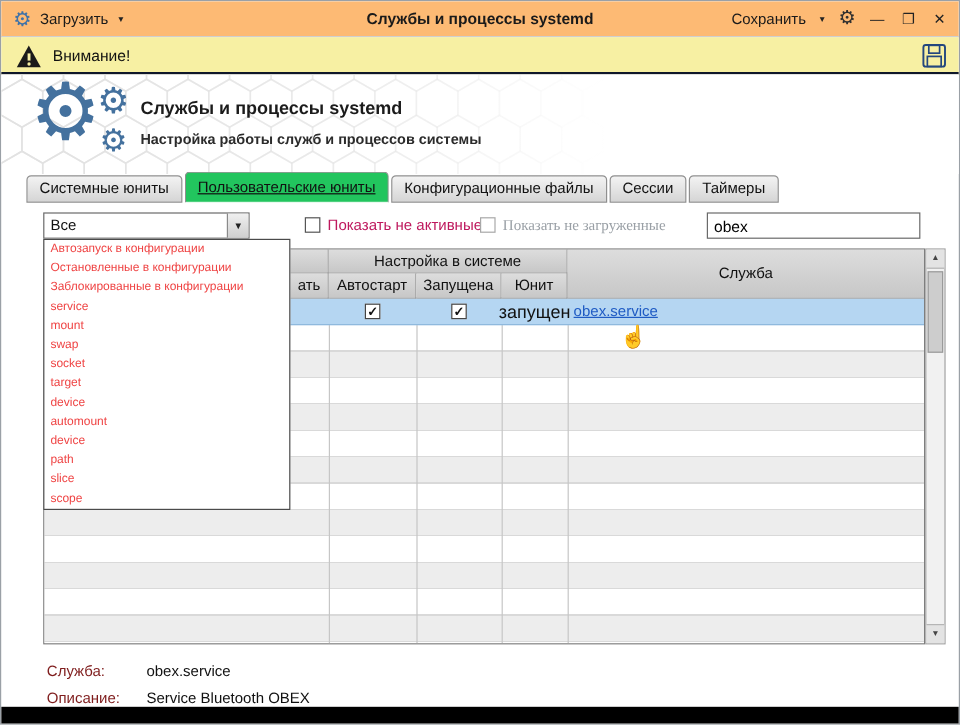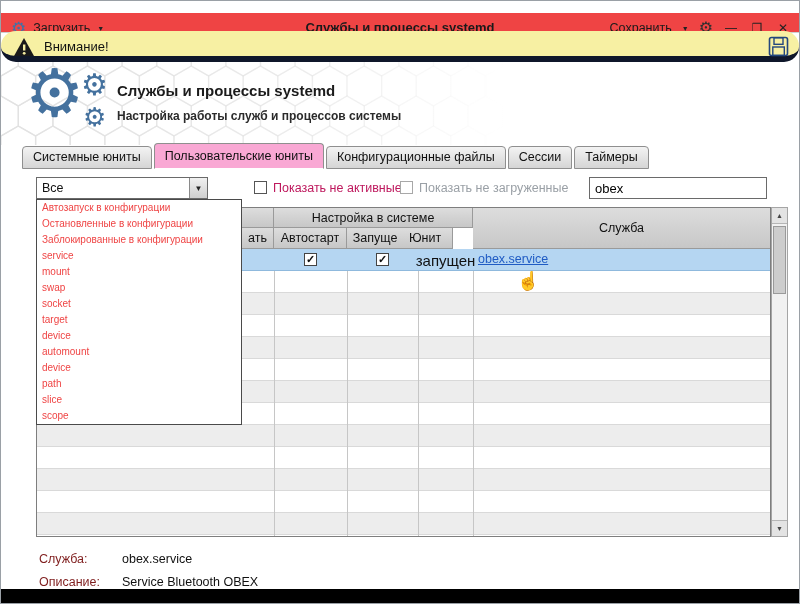--- a/index.html
+++ b/index.html
@@ -3,88 +3,88 @@
 <meta charset="utf-8">
 <style>
   * { box-sizing: border-box; margin: 0; padding: 0; }
   html,body { background:#cfcfcf; }
   .window {
     position: relative; width: 800px; height: 604px;
     background: #fff; border: 1px solid #9aa0a6; overflow: hidden;
     font-family: "Liberation Sans", sans-serif; color: #111;
   }
   
-  .titlebar { position:absolute; left:0; top:12px; right:0; height:20px;
-    background:#ef4444; border-bottom:1px solid #cfcfcf; }
+  .titlebar { position:absolute; left:0; top:0; right:0; height:30px;
+    background:#fdba74; border-bottom:1px solid #cfcfcf; }
   .tb-left { position:absolute; left:10px; top:0; height:30px; display:flex; align-items:center; gap:7px; cursor:default; }
   .tb-title { position:absolute; left:0; right:0; top:0; height:30px; text-align:center; line-height:30px;
     font-weight:bold; font-size:13px; color:#1a1a1a; }
   .tb-right { position:absolute; right:8px; top:0; height:30px; display:flex; align-items:center; gap:10px; }
   .gear-icon::after { content:"⚙"; }
   .gear-blue { color:#3f72a8; font-size:17px; line-height:1; }
   .gear-dark { color:#2f2f2f; font-size:16px; line-height:1; }
   .tb-label { font-size:12.5px; color:#1a1a1a; }
   .caret::after { content:"▼"; font-size:7px; color:#222; position:relative; top:-2px; }
   .winbtn { font-size:12px; color:#222; width:16px; text-align:center; line-height:30px; }
   .icon-min::after { content:"—"; }
   .icon-max::after { content:"❐"; }
   .icon-close::after { content:"✕"; }
   
   .warnbar { position:absolute; left:0; top:30px; right:0; height:31px;
-    background:#f7f0a3; border-bottom:6px solid #0f172a;border-radius:15px; }
+    background:#f7f0a3; border-bottom:2px solid #0f172a; }
   .warn-left { position:absolute; left:12px; top:0; height:31px; display:flex; align-items:center; gap:9px; }
   .warn-label { font-size:13px; color:#111; }
   .warn-save { position:absolute; right:10px; top:5px; }
   
   .header { position:absolute; left:0; top:61px; right:0; height:83px; background:#fff; overflow:hidden; }
   .hex-layer { position:absolute; left:0; top:0; }
   .hex-fade { position:absolute; inset:0; background:linear-gradient(to right, rgba(255,255,255,0) 45%, #ffffff 78%); }
   .gears { position:absolute; left:24px; top:4px; width:95px; height:76px; color:#44719e; }
   .gear-lg { position:absolute; left:0; top:-6px; font-size:66px; line-height:1; }
   .gear-lg::after{content:"⚙";}
   .gear-sm { position:absolute; left:56px; top:4px; font-size:30px; line-height:1; }
   .gear-sm::after{content:"⚙";}
   .gear-md { position:absolute; left:58px; top:38px; font-size:26px; line-height:1; }
   .gear-md::after{content:"⚙";}
   .hdr-title { position:absolute; left:116px; top:20px; font-size:15px; font-weight:bold; color:#1b1b1b; }
   .hdr-sub { position:absolute; left:116px; top:47px; font-size:12px; font-weight:bold; color:#2b2b2b; }
   
   .tabs { position:absolute; left:21px; top:144px; height:24px; display:flex; align-items:flex-end; }
   .tab { font-size:12.5px; color:#111; padding:3px 10px 4px 10px; margin-right:2px;
     background:linear-gradient(#f3f3f3,#d5d5d5); border:1px solid #8f8f8f; border-radius:4px 4px 0 0; white-space:nowrap; }
-  .tab.active { background:#f9a8d4; border-bottom:1px solid #fff; padding-top:5px; padding-bottom:5px; }
+  .tab.active { background:#22c55e; border-bottom:1px solid #fff; padding-top:5px; padding-bottom:5px;text-decoration:underline; }
   
   .combo { position:absolute; left:35px; top:176px; width:172px; height:22px;
     border:1px solid #6a6a6a; background:#fff; display:flex; align-items:center; }
   .combo-value { flex:1; font-size:12.5px; padding-left:5px; }
   .combo-btn { width:18px; height:20px; border-left:1px solid #8a8a8a;
     background:linear-gradient(#f0f0f0,#cfcfcf); display:flex; align-items:center; justify-content:center; }
   .combo-btn::after { content:"▼"; font-size:8px; color:#222; }
   .cb-box { position:absolute; width:13px; height:13px; background:#fff; border:1px solid #555; }
   .cb1 { left:253px; top:180px; }
   .cb2 { left:399px; top:180px; border-color:#a8a8a8; }
   .cb-label { position:absolute; top:180px; font-size:12.5px; }
   .cb1-label { left:272px; color:#be185d; }
-  .cb2-label { left:418px; color:#9aa0a6; }
+  .cb2-label { left:418px; color:#9aa0a6;font-family:Liberation Serif, serif; }
   .search { position:absolute; left:588px; top:176px; width:178px; height:22px;
     border:1px solid #6a6a6a; font-size:13px; padding-left:5px;
     font-family:"Liberation Sans",sans-serif; outline:none; background:#fff; }
   
   .table { position:absolute; left:35px; top:206px; width:735px; height:330px;
     border:1px solid #7e7e7e; background:#fff; overflow:hidden; }
   .hcell { position:absolute; background:linear-gradient(#dddddd,#c7c7c7);
     border-right:1px solid #9a9a9a; border-bottom:1px solid #9a9a9a;
     font-size:12.5px; color:#111; display:flex; align-items:center; justify-content:center; }
   .g-left   { left:0;   top:0;  width:237px; height:20px; }
   .g-system { left:237px; top:0; width:199px; height:20px; }
   .h-serv   { left:436px; top:0; width:297px; height:41px; border-right:none; }
   .h-part   { left:0;   top:20px; width:237px; height:21px; justify-content:flex-end; padding-right:6px; }
   .h-auto   { left:237px; top:20px; width:73px; height:21px; }
   .h-run    { left:310px; top:20px; width:71px; height:21px; }
-  .h-unit   { left:361px; top:20px; width:55px; height:21px; }
+  .h-unit   { left:381px; top:20px; width:55px; height:21px; }
   .tbody-stripes { position:absolute; left:0; top:63px; right:0; bottom:0;
     background:repeating-linear-gradient(to bottom,
       #ffffff 0px, #ffffff 21px, #d9d9d9 21px, #d9d9d9 22px,
       #ededed 22px, #ededed 43px, #d9d9d9 43px, #d9d9d9 44px); }
   .vline { position:absolute; top:41px; bottom:0; width:1px; background:#c6c6c6; }
   .vl1{left:237px;} .vl2{left:310px;} .vl3{left:381px;} .vl4{left:436px;}
   .sel-row { position:absolute; left:0; top:41px; width:733px; height:22px;
     background:#b5d6f2; border-bottom:1px solid #8fb9dd; }
   .row-check { position:absolute; top:4px; width:13px; height:13px;
     background:#fff; border:1px solid #444; }

